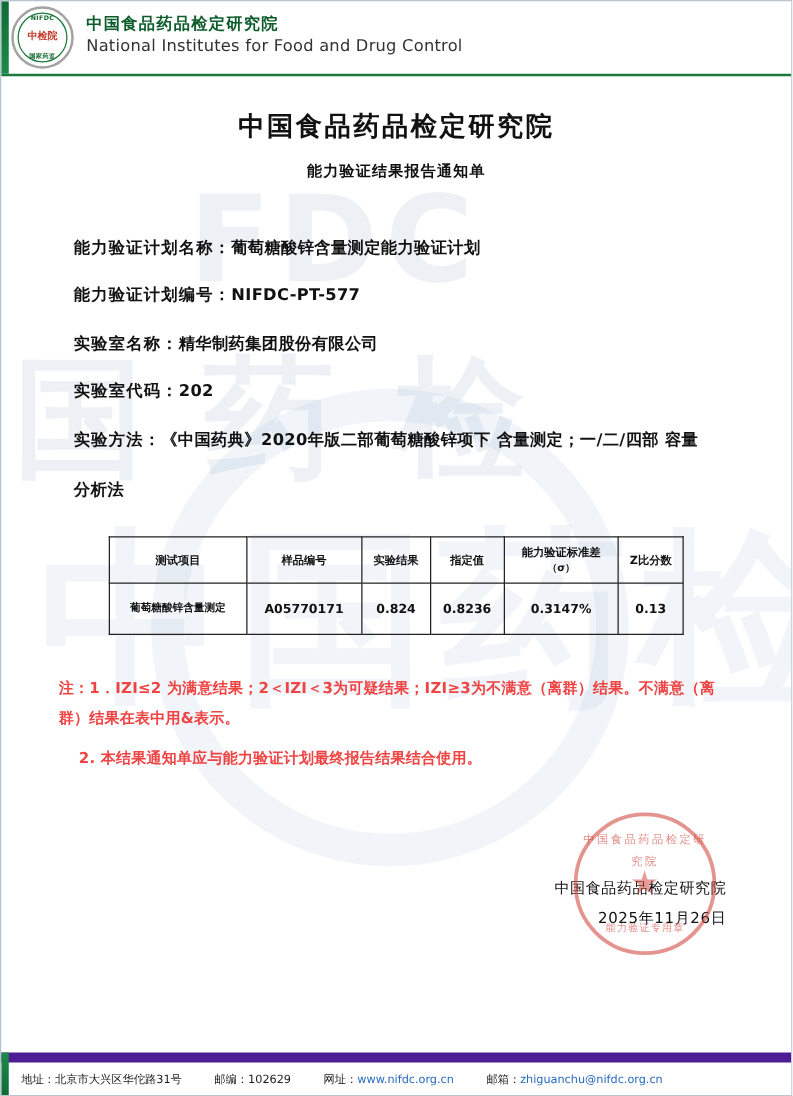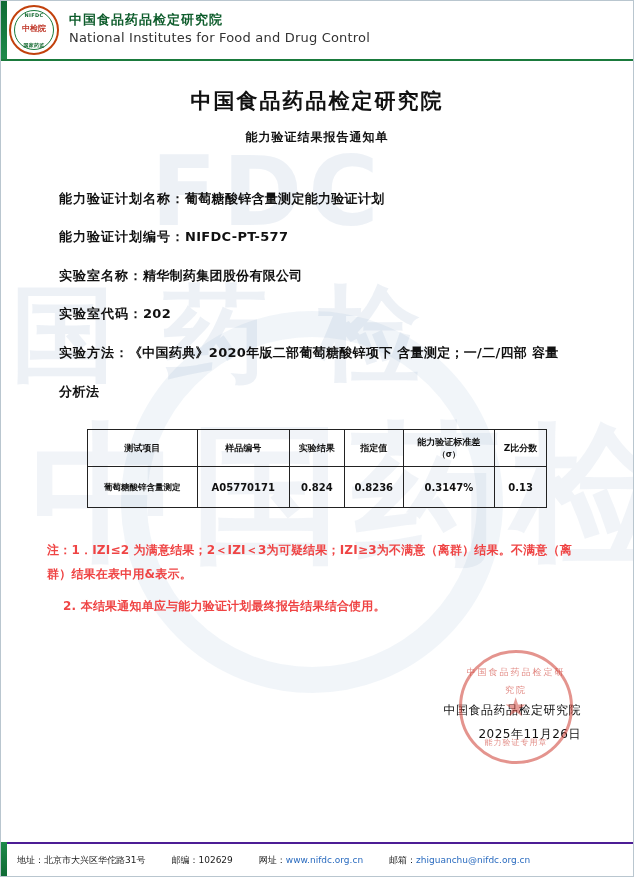--- a/index.html
+++ b/index.html
@@ -39,21 +39,21 @@
     position: absolute;
     left: 0; top: 0; bottom: 0;
     width: 6px;
     background: linear-gradient(#0f6b35, #1e8a4a);
   }
   .logo {
     width: 46px;
     height: 46px;
     border-radius: 50%;
     background: #ffffff;
-    border: 2px solid #c2410c;
+    border: 2px solid #a3a3a3;
     position: relative;
     flex: 0 0 auto;
     margin-right: 10px;
     overflow: hidden;
   }
   .logo .ring {
     position: absolute;
     left: 3px; top: 3px; right: 3px; bottom: 3px;
     border-radius: 50%;
     border: 1px solid #1a7a3c;
@@ -277,21 +277,21 @@
     font-size: 8px;
     letter-spacing: 1px;
   }
 
   
   .footer {
     position: absolute;
     left: 0; right: 0;
     bottom: 0;
     height: 34px;
-    border-top: 2px solid #4c1d95;
+    border-top: 8px solid #4c1d95;
     display: flex;
     align-items: center;
     font-size: 9px;
     color: #1b1b1b;
     padding: 0 16px;
     box-sizing: border-box;
     background: #fff;
     z-index: 4;
   }
   .footer .f-item { margin-right: 26px; white-space: nowrap; }

